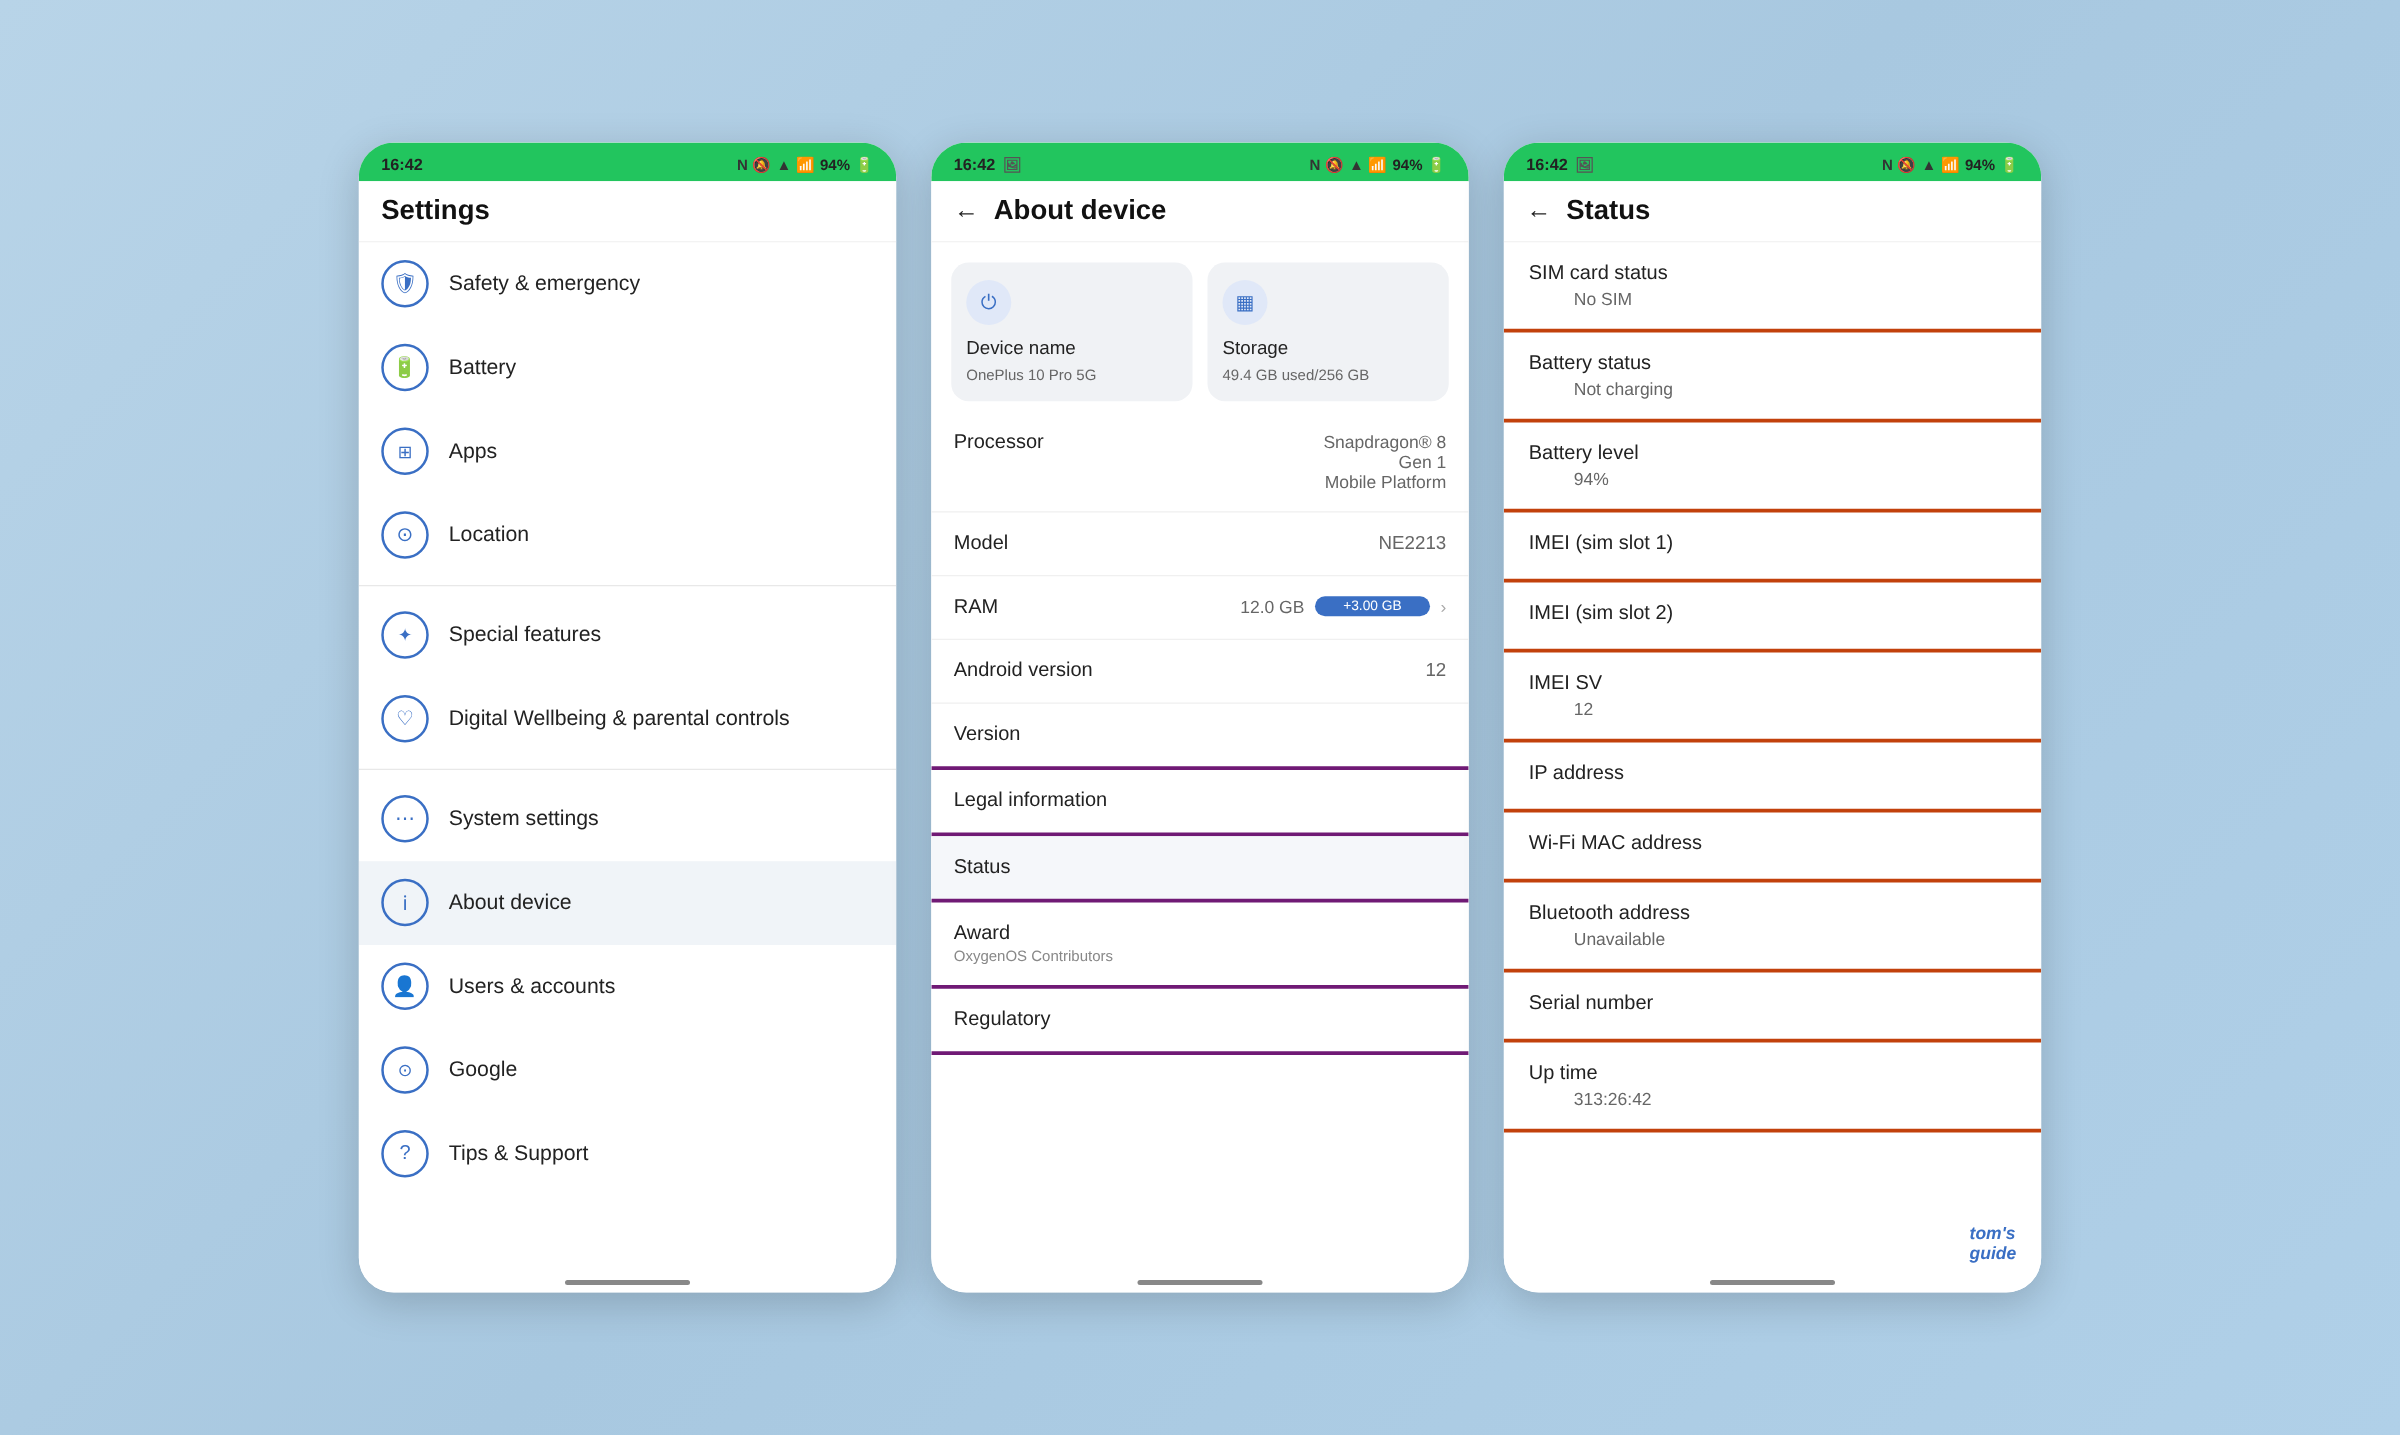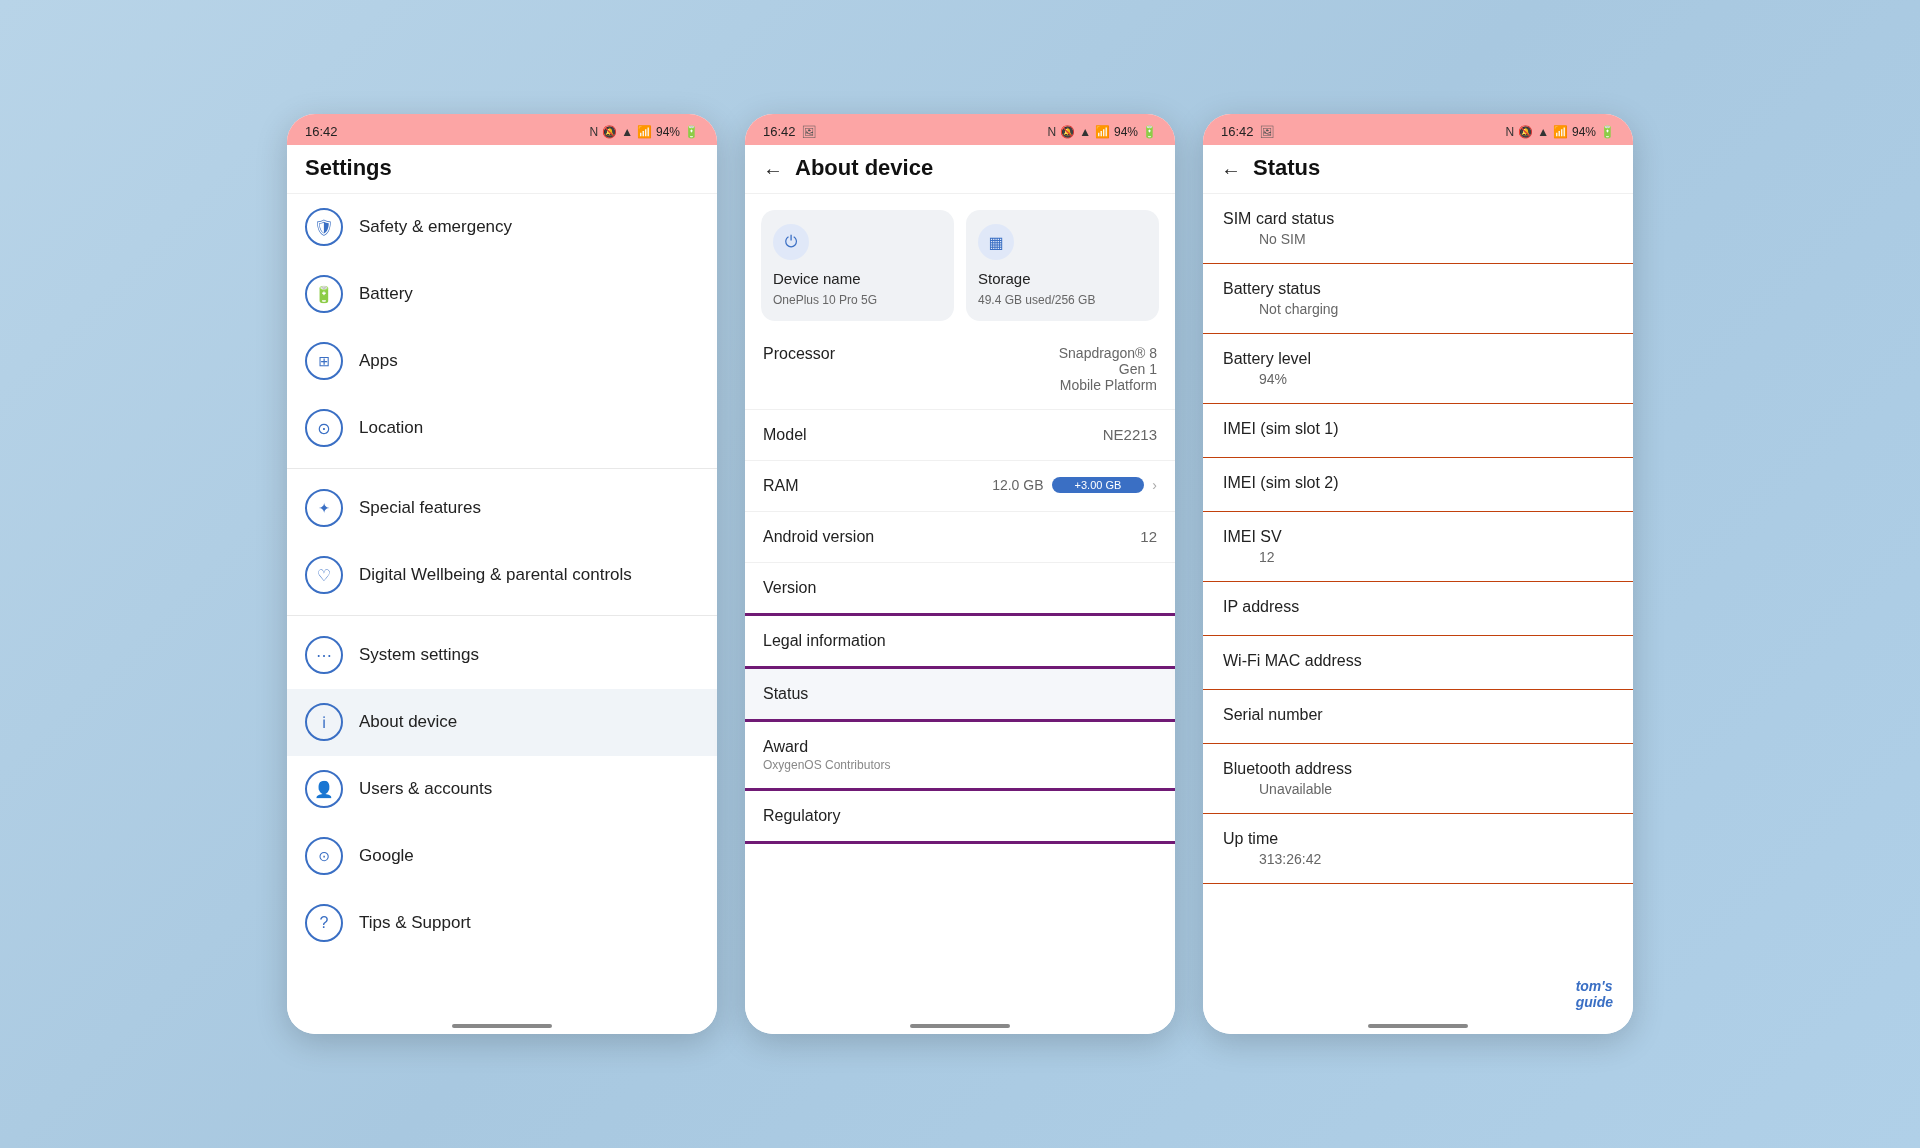--- a/index.html
+++ b/index.html
@@ -22,23 +22,23 @@
       box-shadow: 0 8px 32px rgba(0,0,0,0.18);
       overflow: hidden;
       display: flex;
       flex-direction: column;
     }
     .status-bar {
       display: flex;
       justify-content: space-between;
       align-items: center;
       padding: 10px 18px 6px 18px;
-      background: #fca5a5;
+      background: #22c55e;
       font-size: 13px;
-      font-weight: 400;
+      font-weight: 700;
       color: #222;
       flex-shrink: 0;
       text-align: center;
     }
     .status-icons {
       display: flex;
       gap: 4px;
       align-items: center;
       font-size: 12px;
     }
@@ -217,21 +217,21 @@
     }
     .award-sub {
       font-size: 12px;
       color: #888;
       margin-top: 2px;
     }
 
     
     .status-item {
       padding: 16px 20px;
-      border-bottom: 1px solid #c2410c;
+      border-bottom: 3px solid #c2410c;
     }
     .status-item-label {
       font-size: 16px;
       color: #222;
       font-weight: 500;
       margin-bottom: 3px;
     }
     .status-item-value {
       font-size: 14px;
       color: #666;
@@ -457,26 +457,26 @@
       </div>
       <div class="status-item">
         <div class="status-item-label">IP address</div>
         <div class="status-item-value"></div>
       </div>
       <div class="status-item">
         <div class="status-item-label">Wi-Fi MAC address</div>
         <div class="status-item-value"></div>
       </div>
       <div class="status-item">
+        <div class="status-item-label">Bluetooth address</div>
+        <div class="status-item-value">Unavailable</div>
+      </div>
+      <div class="status-item">
         <div class="status-item-label">Serial number</div>
         <div class="status-item-value"></div>
-      </div>
-      <div class="status-item">
-        <div class="status-item-label">Bluetooth address</div>
-        <div class="status-item-value">Unavailable</div>
       </div>
       <div class="status-item">
         <div class="status-item-label">Up time</div>
         <div class="status-item-value">313:26:42</div>
       </div>
     </div>
     <div class="bottom-bar">
       <div class="home-indicator"></div>
     </div>
   </div>

